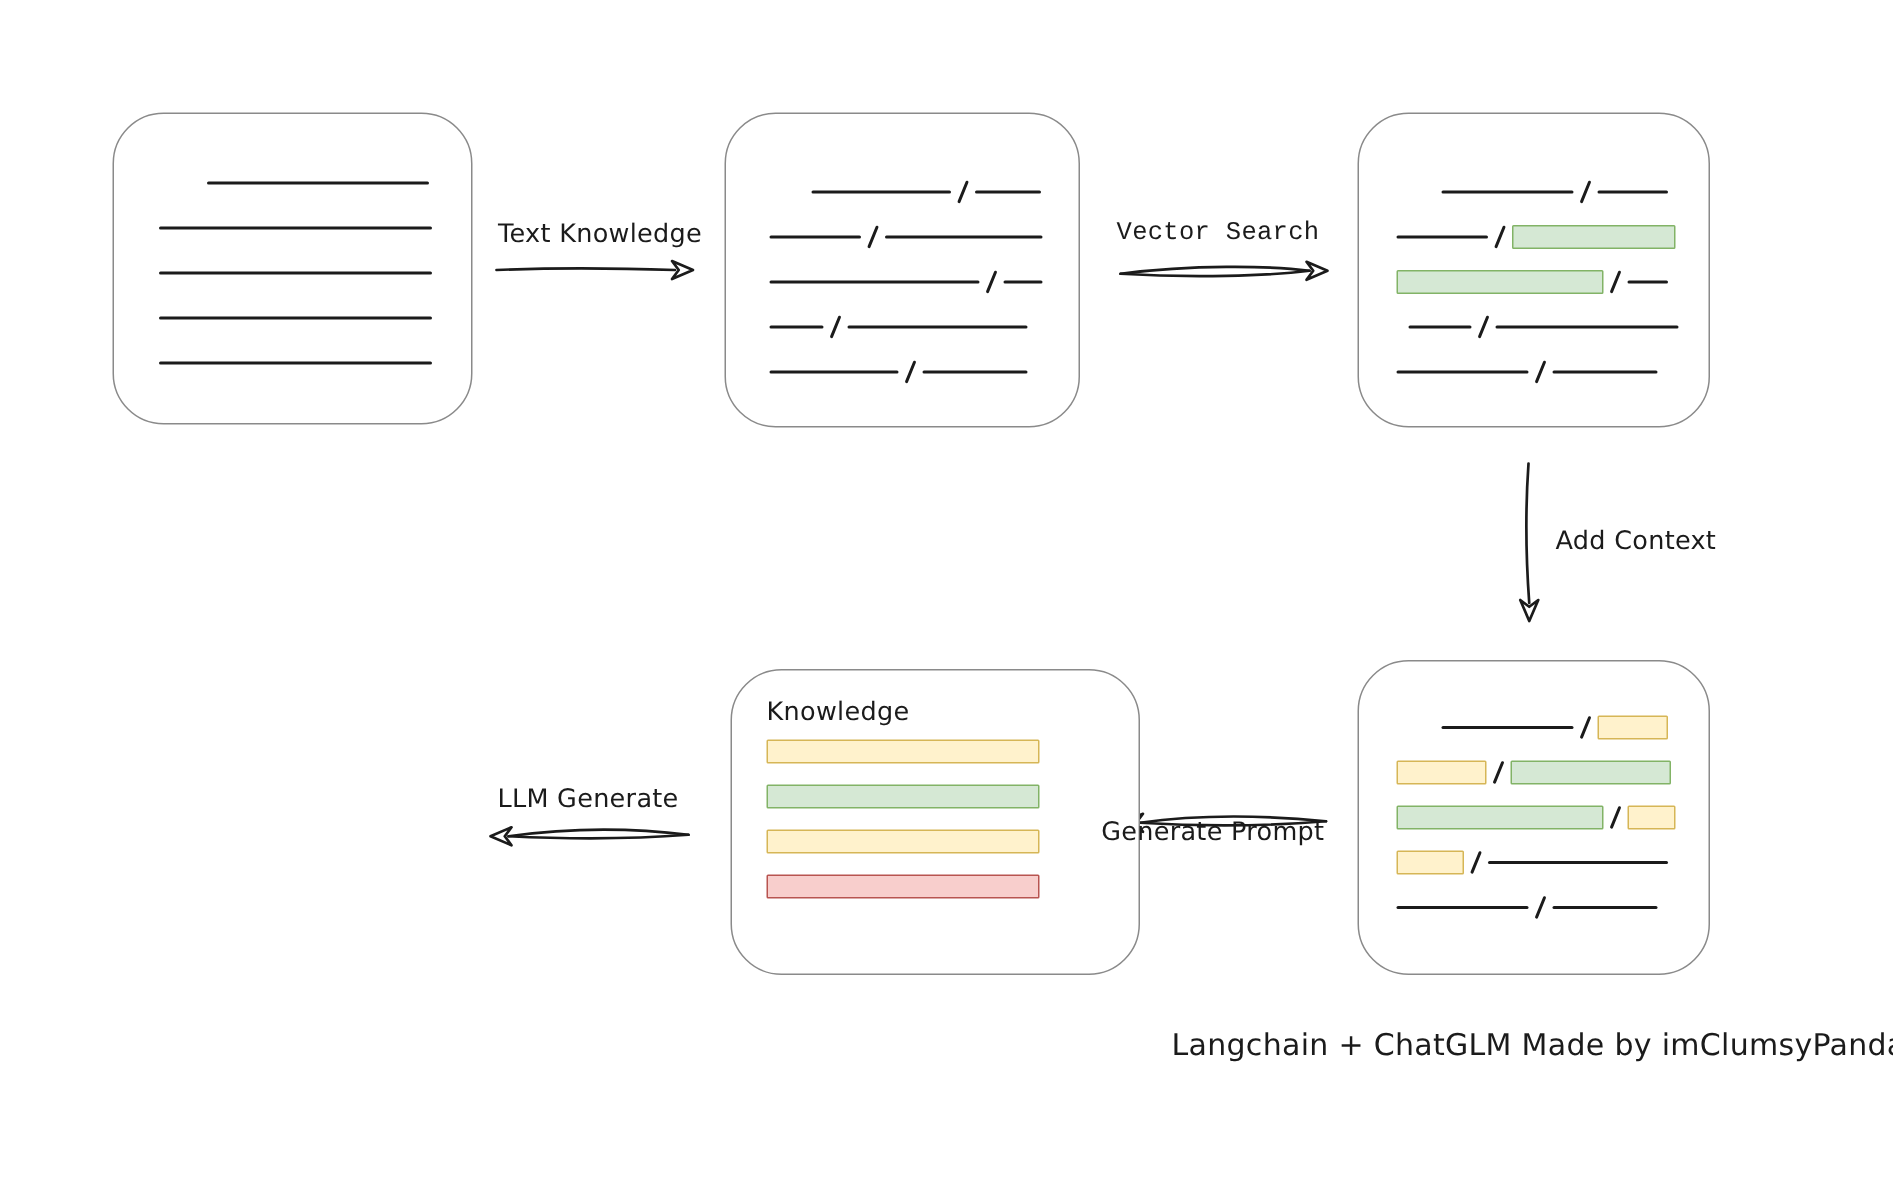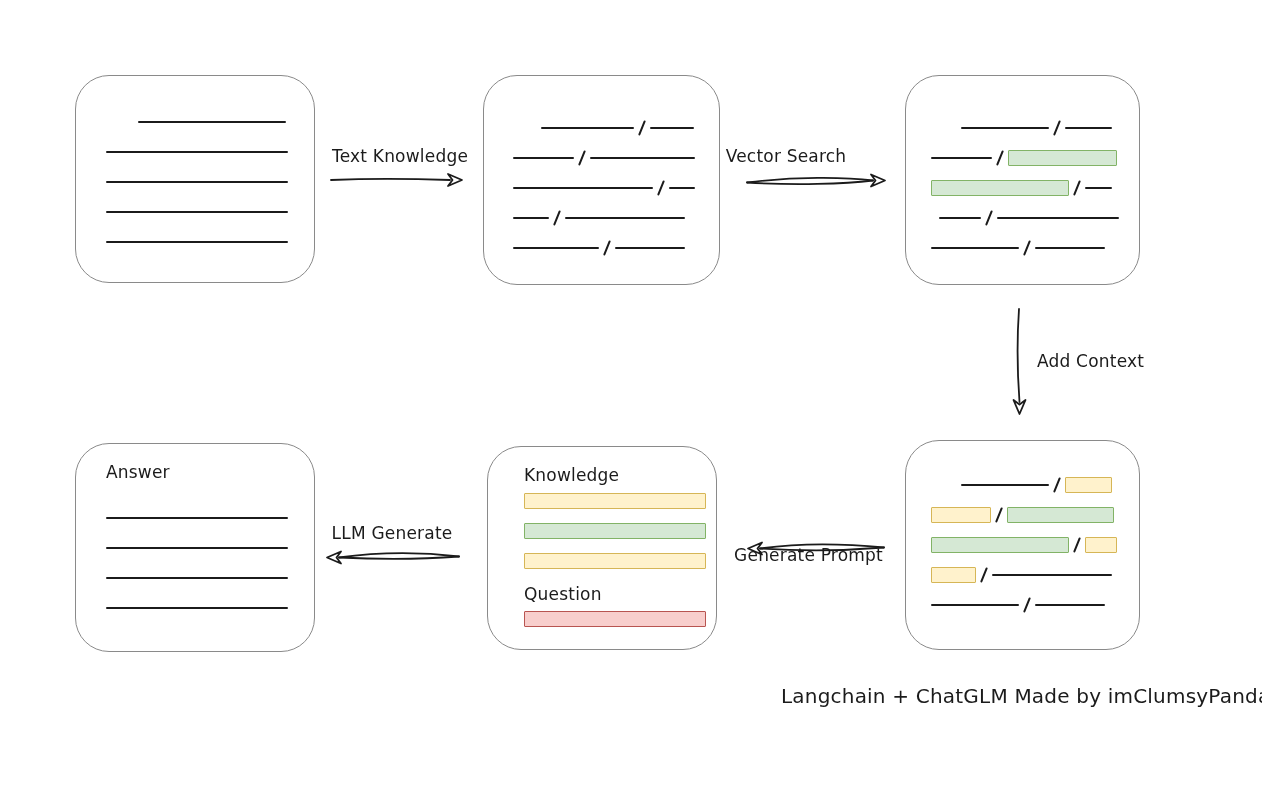--- a/index.html
+++ b/index.html
@@ -170,60 +170,42 @@
           <div class="seg line" style="width: 120px;"></div>
         </div>
         <div class="chunk-row">
           <div class="seg line" style="width: 88px;"></div>
           <div class="slash"></div>
           <div class="seg line" style="width: 70px;"></div>
         </div>
       </div>
   </div>
 
-  <div class="node" style="left:487px;top:446px;width:230px;height:204px;padding:18px 0 0 36px;">
+  <div class="node" style="left:487px;top:446px;width:273px;height:204px;padding:18px 0 0 23px;">
     <div class="box-label">Knowledge</div>
     <div class="rows" style="margin-top:1px;">
         <div class="chunk-row">
           <div class="seg chunk yellow" style="width: 182px;"></div>
         </div>
         <div class="chunk-row">
           <div class="seg chunk green" style="width: 182px;"></div>
         </div>
         <div class="chunk-row">
           <div class="seg chunk yellow" style="width: 182px;"></div>
         </div>
       </div>
-    <div class="box-label" style="margin-top:8px;">Question</div>
     <div class="rows">
         <div class="chunk-row">
           <div class="seg chunk red" style="width: 182px;"></div>
         </div>
       </div>
   </div>
 
-  <div class="node" style="left:75px;top:443px;width:240px;height:209px;padding:18px 0 0 30px;">
-    <div class="box-label">Answer</div>
-    <div class="rows" style="margin-top:21px;">
-        <div class="chunk-row">
-          <div class="seg line" style="width: 182px;"></div>
-        </div>
-        <div class="chunk-row">
-          <div class="seg line" style="width: 182px;"></div>
-        </div>
-        <div class="chunk-row">
-          <div class="seg line" style="width: 182px;"></div>
-        </div>
-        <div class="chunk-row">
-          <div class="seg line" style="width: 182px;"></div>
-        </div>
-      </div>
-  </div>
 
   <div class="arrow-label centered" style="left:332px;top:146px;width:130px;">Text Knowledge</div>
-  <div class="arrow-label centered" style="left:716px;top:146px;width:140px;">Vector Search</div>
+  <div class="arrow-label centered" style="left:742px;top:146px;width:140px;font-family:Liberation Mono, monospace;">Vector Search</div>
   <div class="arrow-label" style="left:1037px;top:351px;">Add Context</div>
   <div class="arrow-label centered" style="left:731px;top:545px;width:155px;">Generate Prompt</div>
   <div class="arrow-label centered" style="left:327px;top:523px;width:130px;">LLM Generate</div>
 
   <div class="footer-credit">Langchain + ChatGLM Made by imClumsyPanda</div>
 
 </div>
 
 </body></html>

